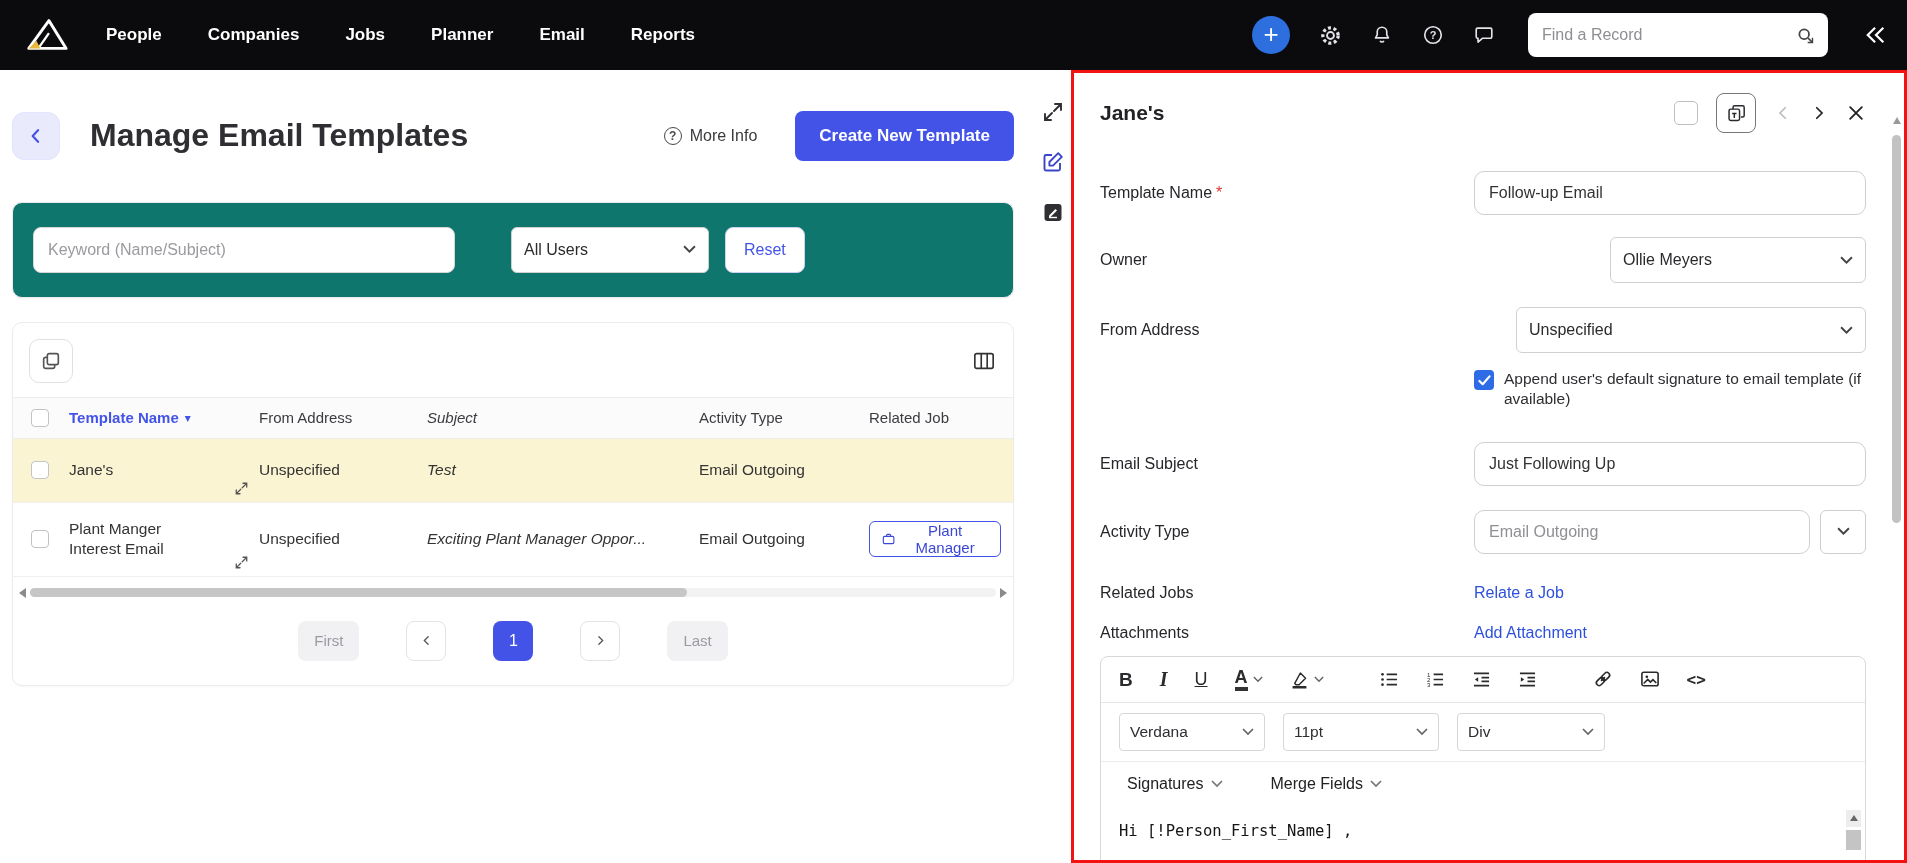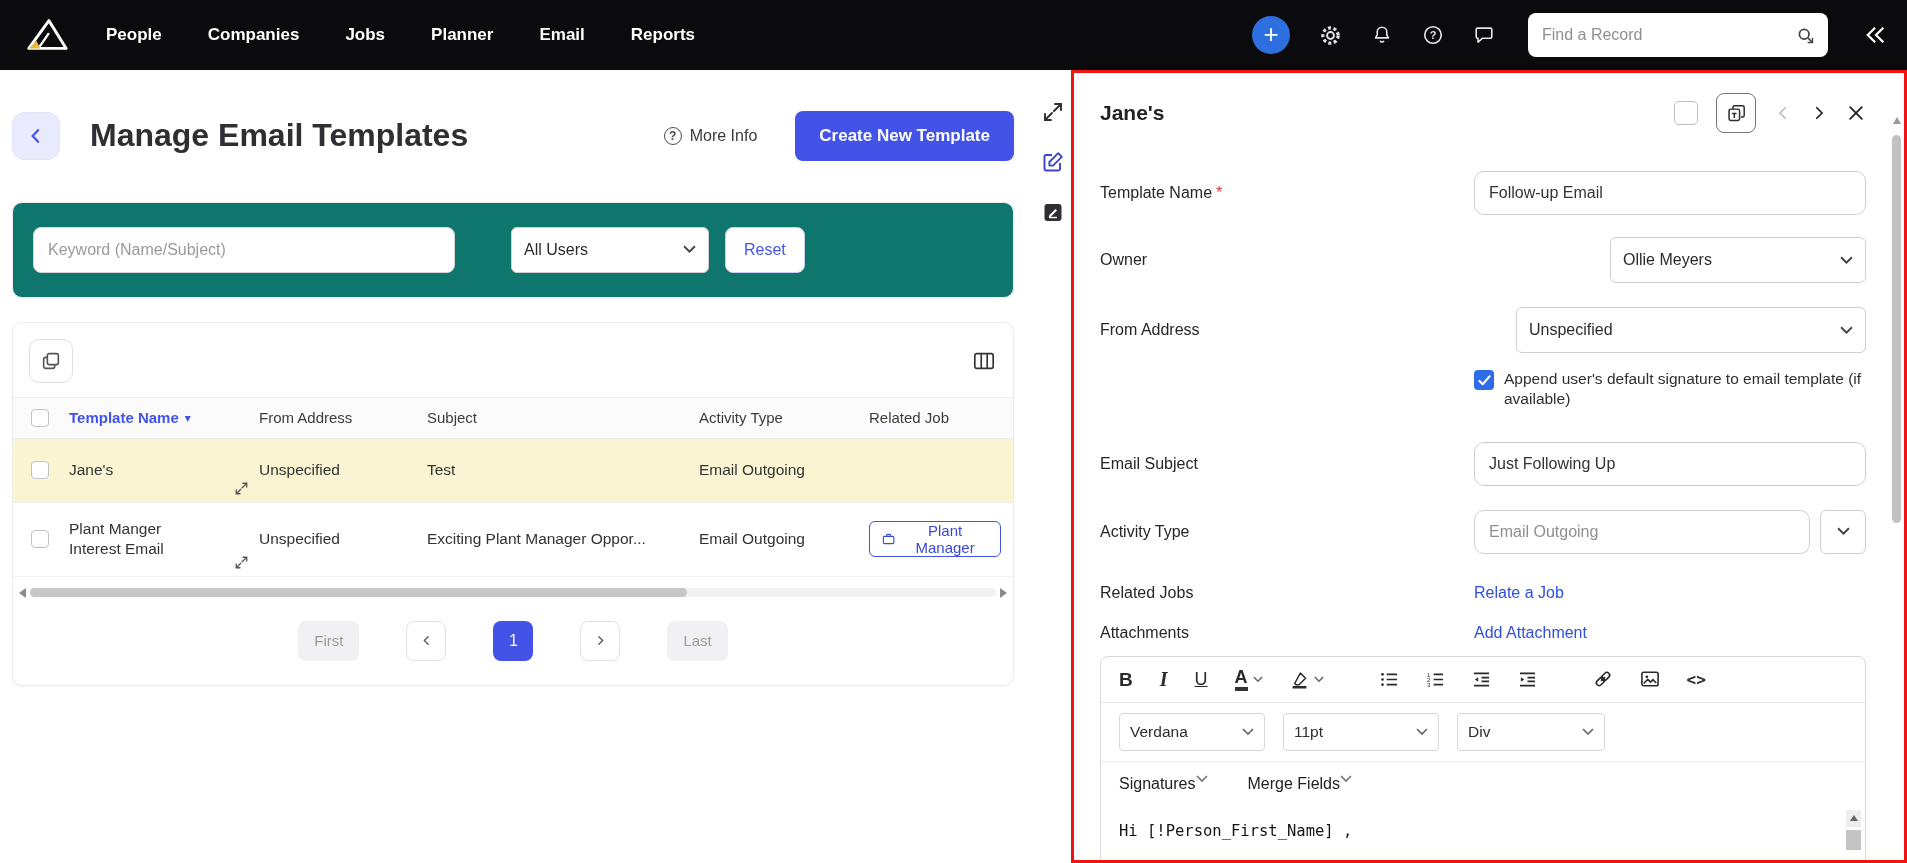--- a/index.html
+++ b/index.html
@@ -96,21 +96,21 @@
   }
   .columns-btn { color:#333; cursor:pointer; display:flex; }
   .thead, .trow { display:flex; align-items:center; }
   .thead {
     height:42px; border-top:1px solid #ededed; border-bottom:1px solid #ededed; background:#fbfbfc;
     font-size:15px; color:#3c3c40;
   }
   .c0 { width:56px; padding-left:18px; display:flex; align-items:center; }
   .c1 { width:190px; position:relative; display:flex; align-items:center; gap:6px; }
   .c2 { width:168px; }
-  .c3 { width:272px; }
+  .c3 { width:272px;font-style:italic; }
   .c4 { width:170px; }
   .c5 { flex:1; padding-right:12px; }
   .th-name { color:#4353e8; font-weight:600; cursor:pointer; }
   .sort-arrow { color:#4353e8; font-size:12px; }
   .checkbox {
     width:18px; height:18px; border:1.6px solid #c3c3c6; border-radius:4px; background:#fff; cursor:pointer;
   }
   .trow { font-size:15.5px; color:#333; border-bottom:1px solid #f0f0f0; }
   .row-1 { min-height:64px; background:#fbf4d3; }
   .row-2 { min-height:74px; }
@@ -204,21 +204,21 @@
   .gap14 { width:2px; }
   .ed-code { font-family:"DejaVu Sans Mono", monospace; font-size:16px; font-weight:700; }
   .ed-row2 { display:flex; align-items:center; gap:18px; padding:10px 18px; border-top:1px solid #e6e6e6; }
   .mini-select {
     height:38px; border:1px solid #d6d6d6; border-radius:4px; background:#fff;
     display:flex; align-items:center; justify-content:space-between; padding:0 10px;
     font-size:15.5px; color:#2f2f33; cursor:pointer;
   }
   .ms-font { width:146px; } .ms-size { width:156px; } .ms-block { width:148px; }
   .ed-row3 { display:flex; align-items:center; gap:40px; padding:13px 18px; border-top:1px solid #ededed; }
-  .ed-dd { display:flex; align-items:flex-start; font-size:16px; color:#222226; cursor:pointer; }
+  .ed-dd { display:flex; align-items:center; gap:7px; font-size:16px; color:#222226; cursor:pointer;margin-left:8px; }
   .ed-content {
     position:relative; padding:16px 18px; min-height:170px;
     font-family:"DejaVu Sans Mono", monospace; font-size:15.5px; color:#141414;
   }
   .ed-scroll { position:absolute; top:4px; right:4px; width:15px; }
   .ed-scroll-arrow {
     width:15px; height:17px; background:#ededed; display:flex; align-items:center; justify-content:center; cursor:pointer;
   }
   .tri-up { width:0; height:0; border-left:4px solid transparent; border-right:4px solid transparent; border-bottom:6px solid #666; }
   .ed-scroll-thumb { width:15px; height:20px; background:#c4c4c4; margin-top:3px; cursor:grab; }

